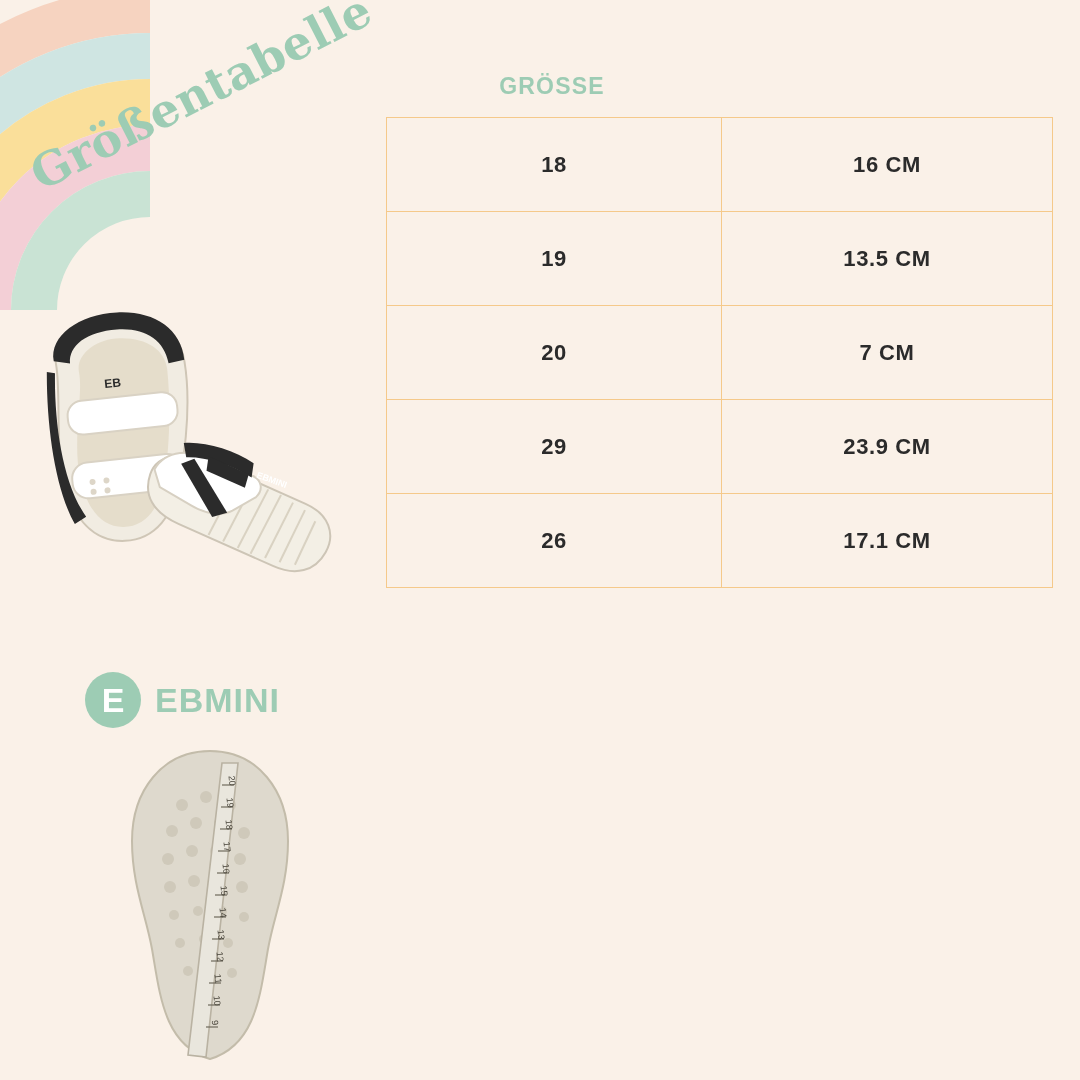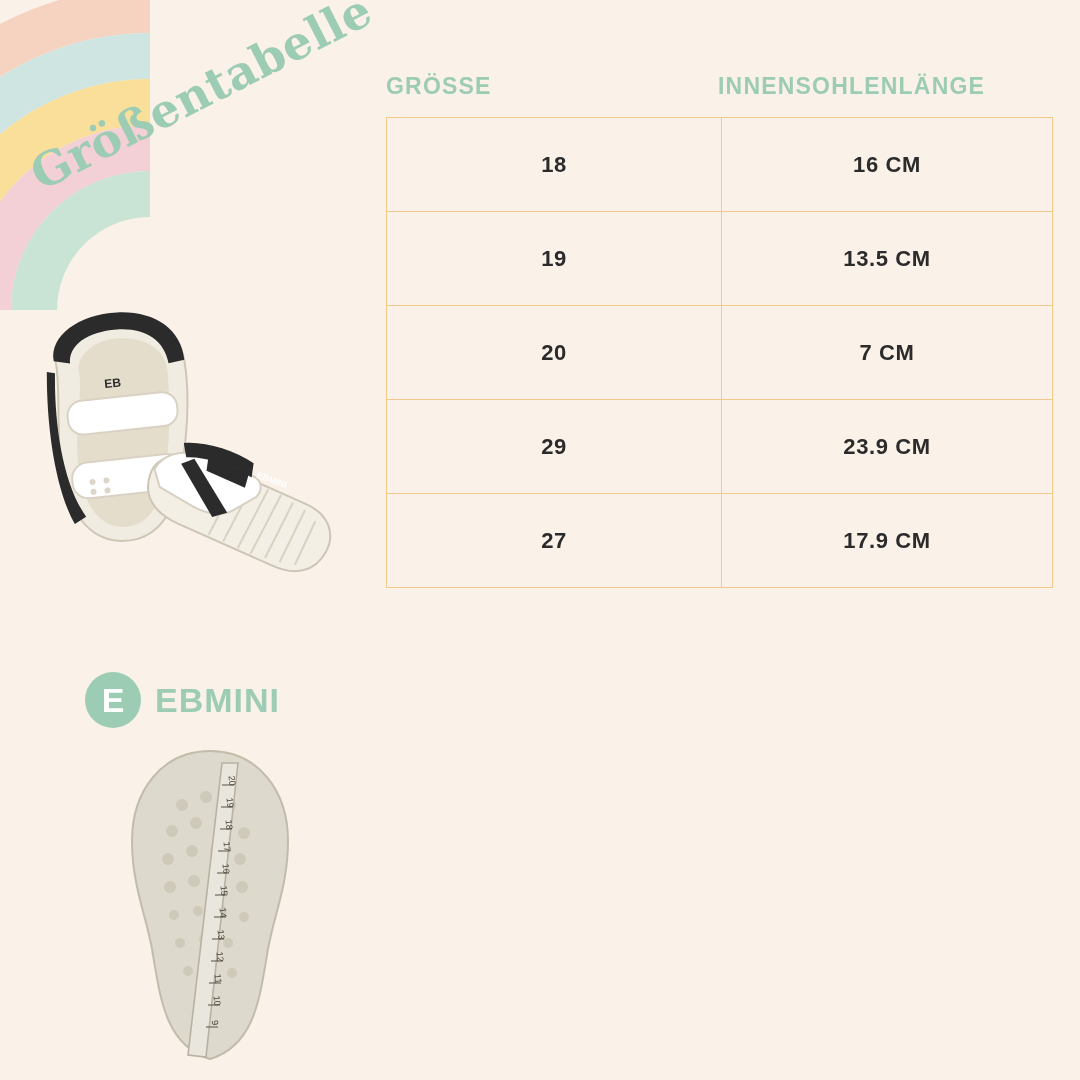--- a/index.html
+++ b/index.html
@@ -101,20 +101,21 @@
     left: 386px;
     top: 55px;
     width: 660px;
   }
   .table-head {
     display: flex;
     height: 62px;
     align-items: center;
   }
   .table-head .th {
+    text-align: center;
     font-size: 23px;
     font-weight: bold;
     color: #9dccb4;
     letter-spacing: 1.2px;
   }
   .col-a { width: 332px; }
   .col-b { width: 328px; }
 
   table.sizes {
     border-collapse: collapse;
@@ -269,21 +270,20 @@
       <text x="105" y="234" transform="rotate(84 105 234)">11</text>
       <text x="104" y="256" transform="rotate(84 104 256)">10</text>
       <text x="102" y="278" transform="rotate(84 102 278)">9</text>
     </g>
   </g>
 </svg>
 
 <div class="table-wrap">
   <div class="table-head">
     <div class="th col-a">GRÖSSE</div>
-    <div class="th col-b">INNENSOHLENLÄNGE</div>
   </div>
 
   <table class="sizes">
     <tbody>
       <tr>
         <td class="size-cell">18</td>
         <td class="len-cell">16 CM</td>
       </tr>
       <tr>
         <td class="size-cell">19</td>
@@ -291,18 +291,18 @@
       </tr>
       <tr>
         <td class="size-cell">20</td>
         <td class="len-cell">7 CM</td>
       </tr>
       <tr>
         <td class="size-cell">29</td>
         <td class="len-cell">23.9 CM</td>
       </tr>
       <tr>
-        <td class="size-cell">27</td>
-        <td class="len-cell">17.9 CM</td>
+        <td class="size-cell">26</td>
+        <td class="len-cell">17.1 CM</td>
       </tr>
     </tbody>
   </table>
 </div>
 
 </body></html>

